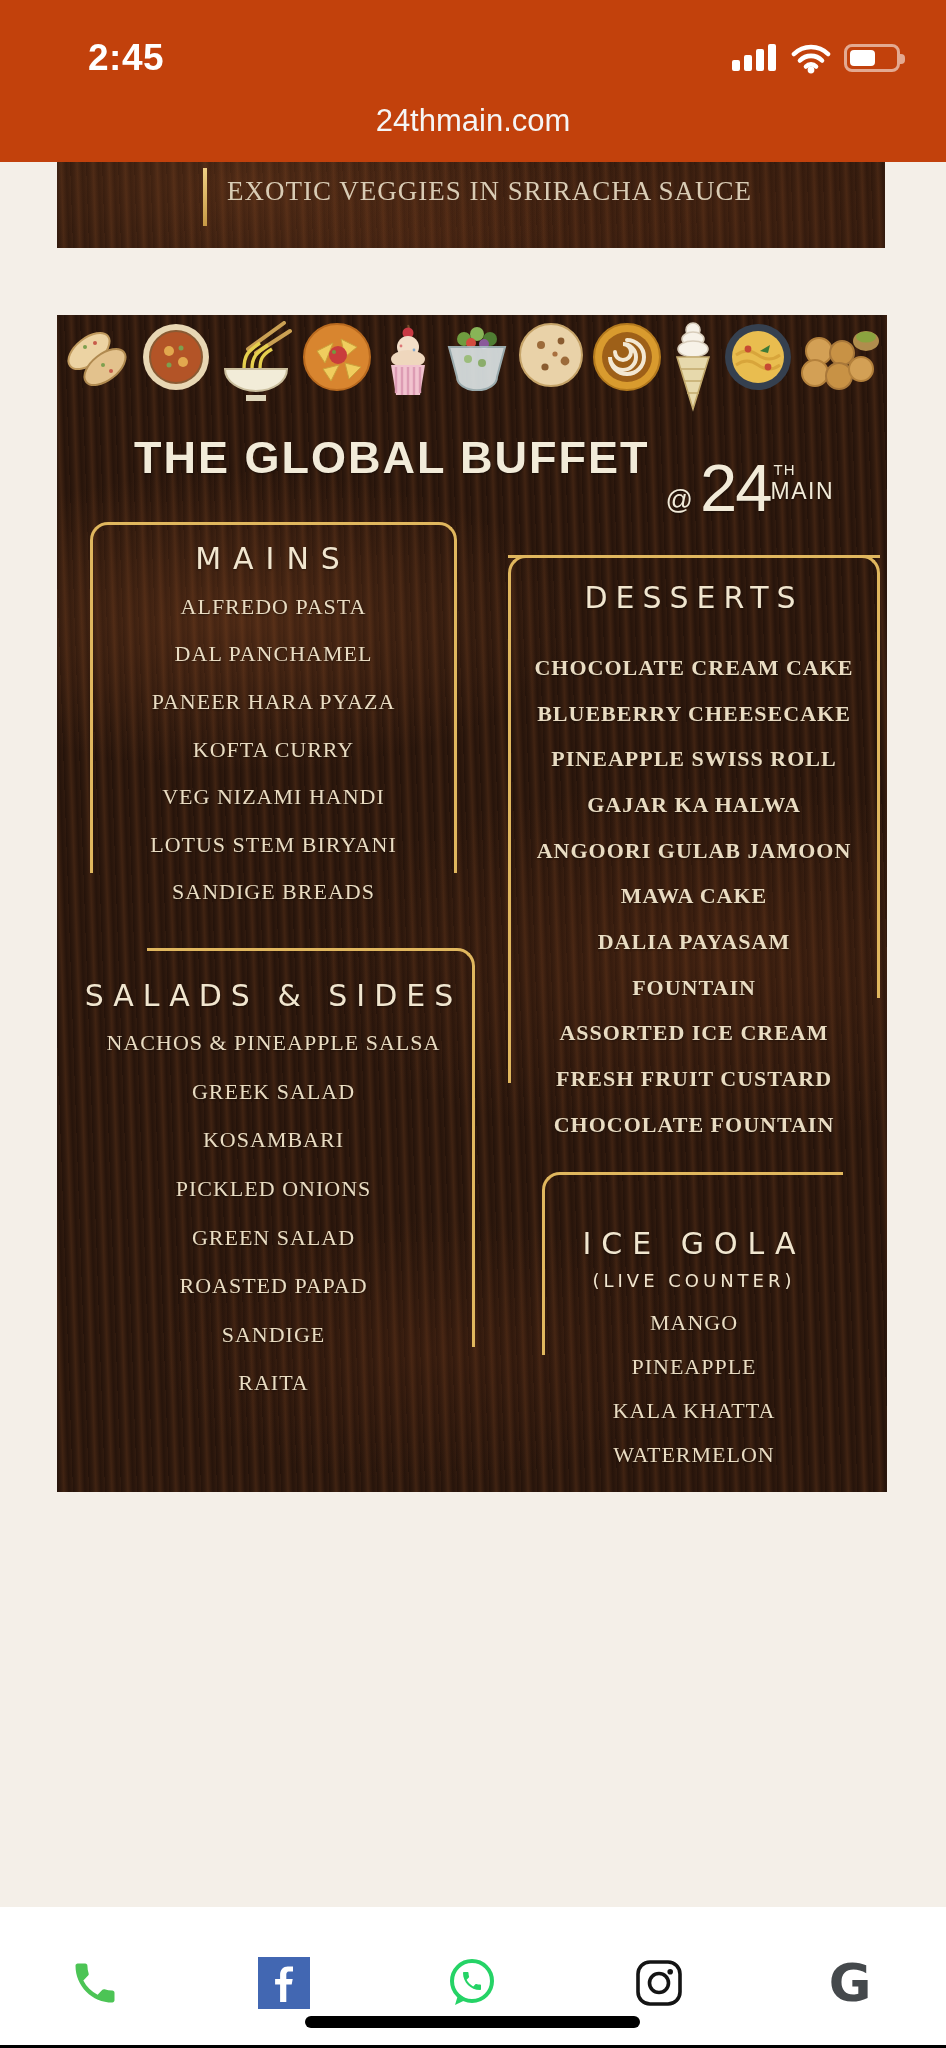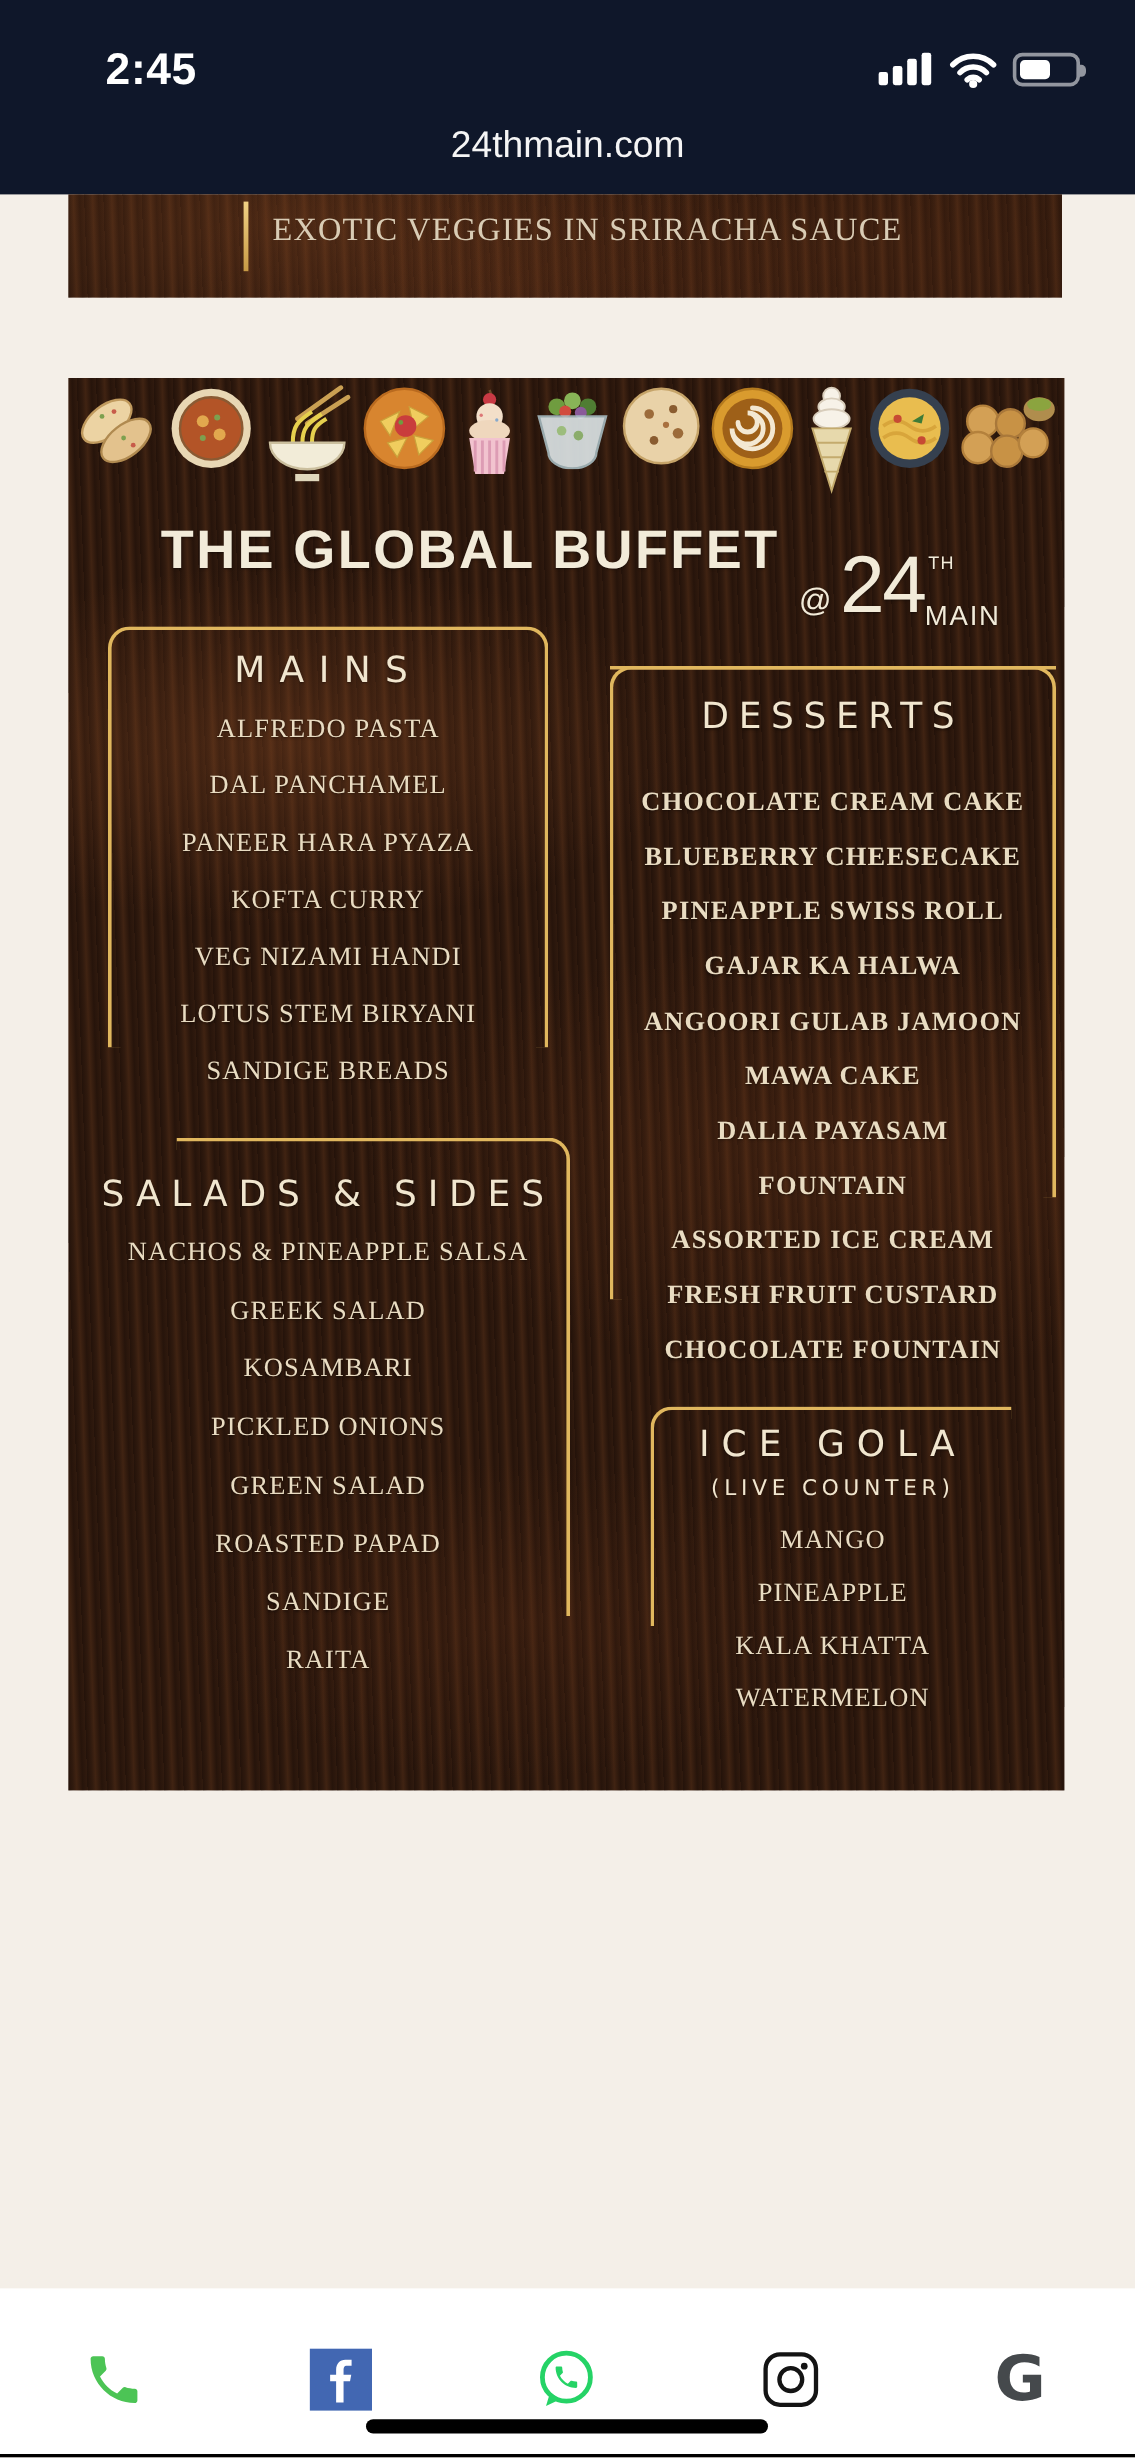--- a/index.html
+++ b/index.html
@@ -1,20 +1,20 @@
 <!DOCTYPE html>
 <html><head>
 <meta charset="utf-8">
 <style>
   html,body{margin:0;padding:0;background:#cfcfcf;}
   .screen{position:relative;width:946px;height:2048px;background:#f4efe8;overflow:hidden;
           font-family:"Liberation Sans",sans-serif;}
 
   
-  .status-bar{position:absolute;left:0;top:0;width:946px;height:162px;background:#0f172a;}
+  .status-bar{position:absolute;left:0;top:0;width:946px;height:162px;background:#c2410c;}
   .status-row{position:absolute;left:88px;right:46px;top:38px;height:40px;
               display:flex;justify-content:space-between;align-items:center;}
   .time{color:#ffffff;font-size:37px;font-weight:600;letter-spacing:.5px;}
   .status-icons{display:flex;align-items:center;gap:13px;}
   .battery{position:relative;width:56px;height:28px;border:3px solid rgba(255,255,255,.55);
            border-radius:8px;box-sizing:border-box;}
   .battery-fill{position:absolute;left:3px;top:3px;bottom:3px;width:25px;background:#fff;border-radius:4px;}
   .battery-nub{position:absolute;right:-8px;top:7px;width:5px;height:10px;
                background:rgba(255,255,255,.55);border-radius:0 4px 4px 0;}
   .url{position:absolute;left:0;right:0;top:103px;text-align:center;color:#f5f5f5;font-size:31px;}
@@ -44,21 +44,21 @@
   
   .title-row{position:absolute;left:0;top:112px;width:100%;display:flex;justify-content:center;
              align-items:flex-start;gap:16px;padding-left:24px;box-sizing:border-box;color:#f2ebd9;}
   .menu-title{font-size:45px;font-weight:700;letter-spacing:2px;line-height:1;margin-top:8px;
               text-shadow:0 1px 2px rgba(0,0,0,.45);white-space:nowrap;}
   .brand{display:flex;align-items:flex-start;margin-top:34px;text-shadow:0 1px 2px rgba(0,0,0,.45);}
   .brand-at{font-size:27px;margin:24px 7px 0 0;}
   .brand-num{font-size:67px;font-weight:400;line-height:.8;letter-spacing:-2px;}
   .brand-col{display:flex;flex-direction:column;margin-left:3px;}
   .brand-th{font-size:15px;letter-spacing:1px;}
-  .brand-main{font-size:23px;letter-spacing:1.5px;margin-top:22px;margin-left:-3px;}
+  .brand-main{font-size:23px;letter-spacing:1.5px;margin-top:0;margin-left:-3px;}
 
   
   .border-box{position:absolute;border:0 solid #e0b75e;box-sizing:border-box;}
   .mains-border{left:33px;top:207px;width:367px;height:351px;
                 border-top-width:3px;border-left-width:3px;border-right-width:3px;
                 border-radius:18px 18px 0 0;}
   .desserts-border-a{left:451px;top:240px;width:372px;height:528px;
                 border-top-width:3px;border-left-width:3px;border-radius:18px 0 0 0;}
   .desserts-border-b{left:451px;top:240px;width:372px;height:443px;
                 border-top-width:3px;border-right-width:3px;border-radius:0 18px 0 0;}
@@ -78,21 +78,21 @@
   .sec-mains{left:33px;top:223px;width:367px;}
   .sec-mains .sec-title{letter-spacing:12px;margin-bottom:5px;}
   .sec-mains .menu-item{height:47.6px;}
   .sec-desserts{left:451px;top:262px;width:372px;}
   .sec-desserts .sec-title{letter-spacing:8px;margin-bottom:28px;}
   .sec-desserts .menu-item{height:45.7px;font-weight:bold;}
   .sec-salads{left:33px;top:660px;width:367px;}
   .sec-salads .sec-title{letter-spacing:9px;margin-bottom:4px;}
   .sec-salads .menu-item{height:48.6px;}
   .sec-icegola{left:451px;top:868px;width:372px;}
-  .sec-icegola .sec-title{letter-spacing:10px;margin-bottom:4px;}
+  .sec-icegola .sec-title{letter-spacing:10px;margin-bottom:4px;margin-top:40px;}
   .sec-icegola .sub{font-family:"DejaVu Sans",sans-serif;font-size:18px;letter-spacing:4px;
                     color:#f1e6cf;height:26px;display:flex;align-items:center;justify-content:center;
                     font-weight:500;margin-bottom:8px;}
   .sec-icegola .menu-item{height:44px;}
 
   
   .toolbar{position:absolute;left:0;top:1907px;width:946px;height:141px;background:#ffffff;}
   .tool{position:absolute;top:49px;width:54px;height:54px;display:flex;align-items:center;
         justify-content:center;cursor:pointer;}
   .tool-phone{left:68px;} .tool-fb{left:257px;} .tool-wa{left:445px;}

